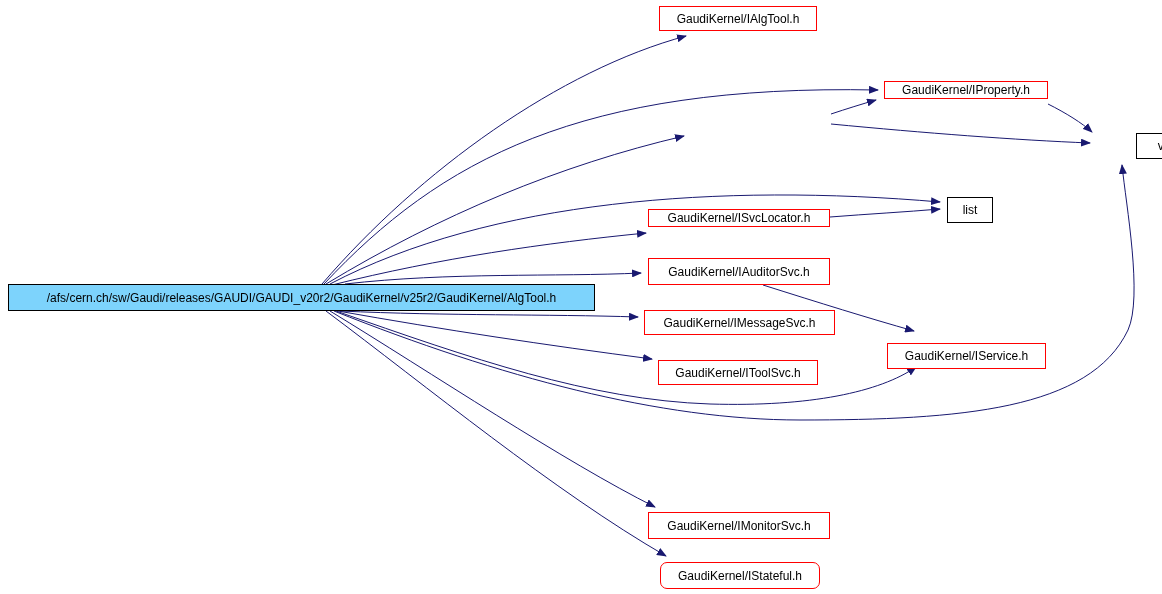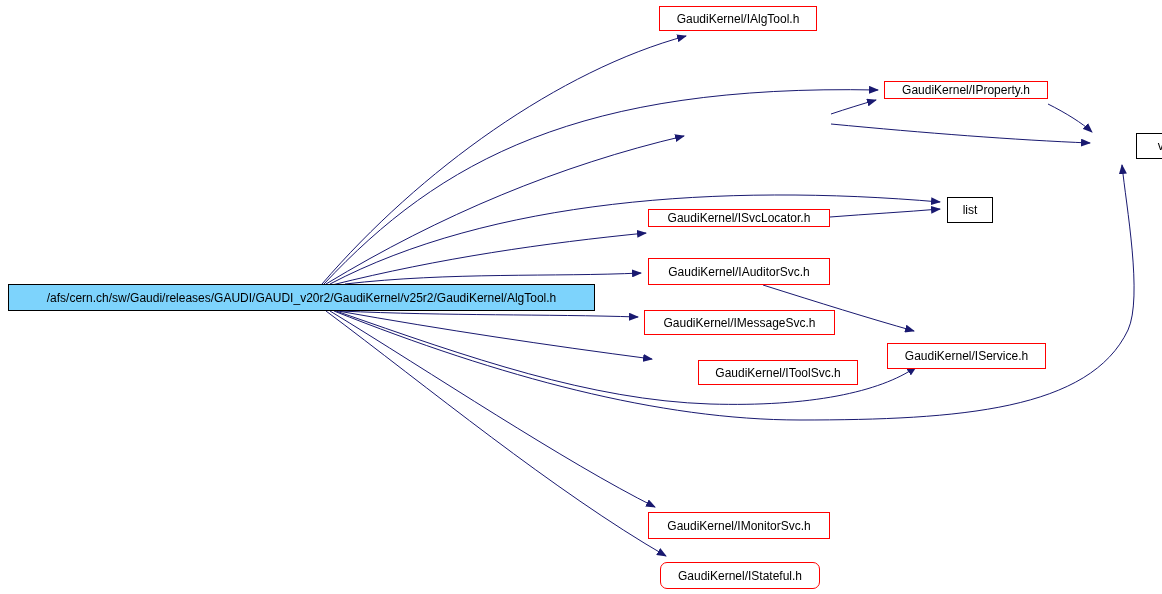--- a/index.html
+++ b/index.html
@@ -62,19 +62,19 @@
   <div class="node" style="left:947px;top:197px;width:46px;height:26px;">list</div>
 
   <div class="node red" style="left:648px;top:209px;width:182px;height:18px;">GaudiKernel/ISvcLocator.h</div>
 
   <div class="node red" style="left:648px;top:258px;width:182px;height:27px;text-align:right;">GaudiKernel/IAuditorSvc.h</div>
 
   <div class="node red" style="left:644px;top:310px;width:191px;height:25px;">GaudiKernel/IMessageSvc.h</div>
 
   <div class="node red" style="left:887px;top:335px;width:159px;height:26px;margin-top:8px;">GaudiKernel/IService.h</div>
 
-  <div class="node red" style="left:658px;top:360px;width:160px;height:25px;margin-left:40px;">GaudiKernel/IToolSvc.h</div>
+  <div class="node red" style="left:658px;top:360px;width:160px;height:25px;">GaudiKernel/IToolSvc.h</div>
 
   <div class="node red" style="left:648px;top:512px;width:182px;height:27px;text-align:right;">GaudiKernel/IMonitorSvc.h</div>
 
   <div class="node red" style="left:660px;top:562px;width:160px;height:27px;border-radius:7px;">GaudiKernel/IStateful.h</div>
 
 </div>
 
 </body></html>

